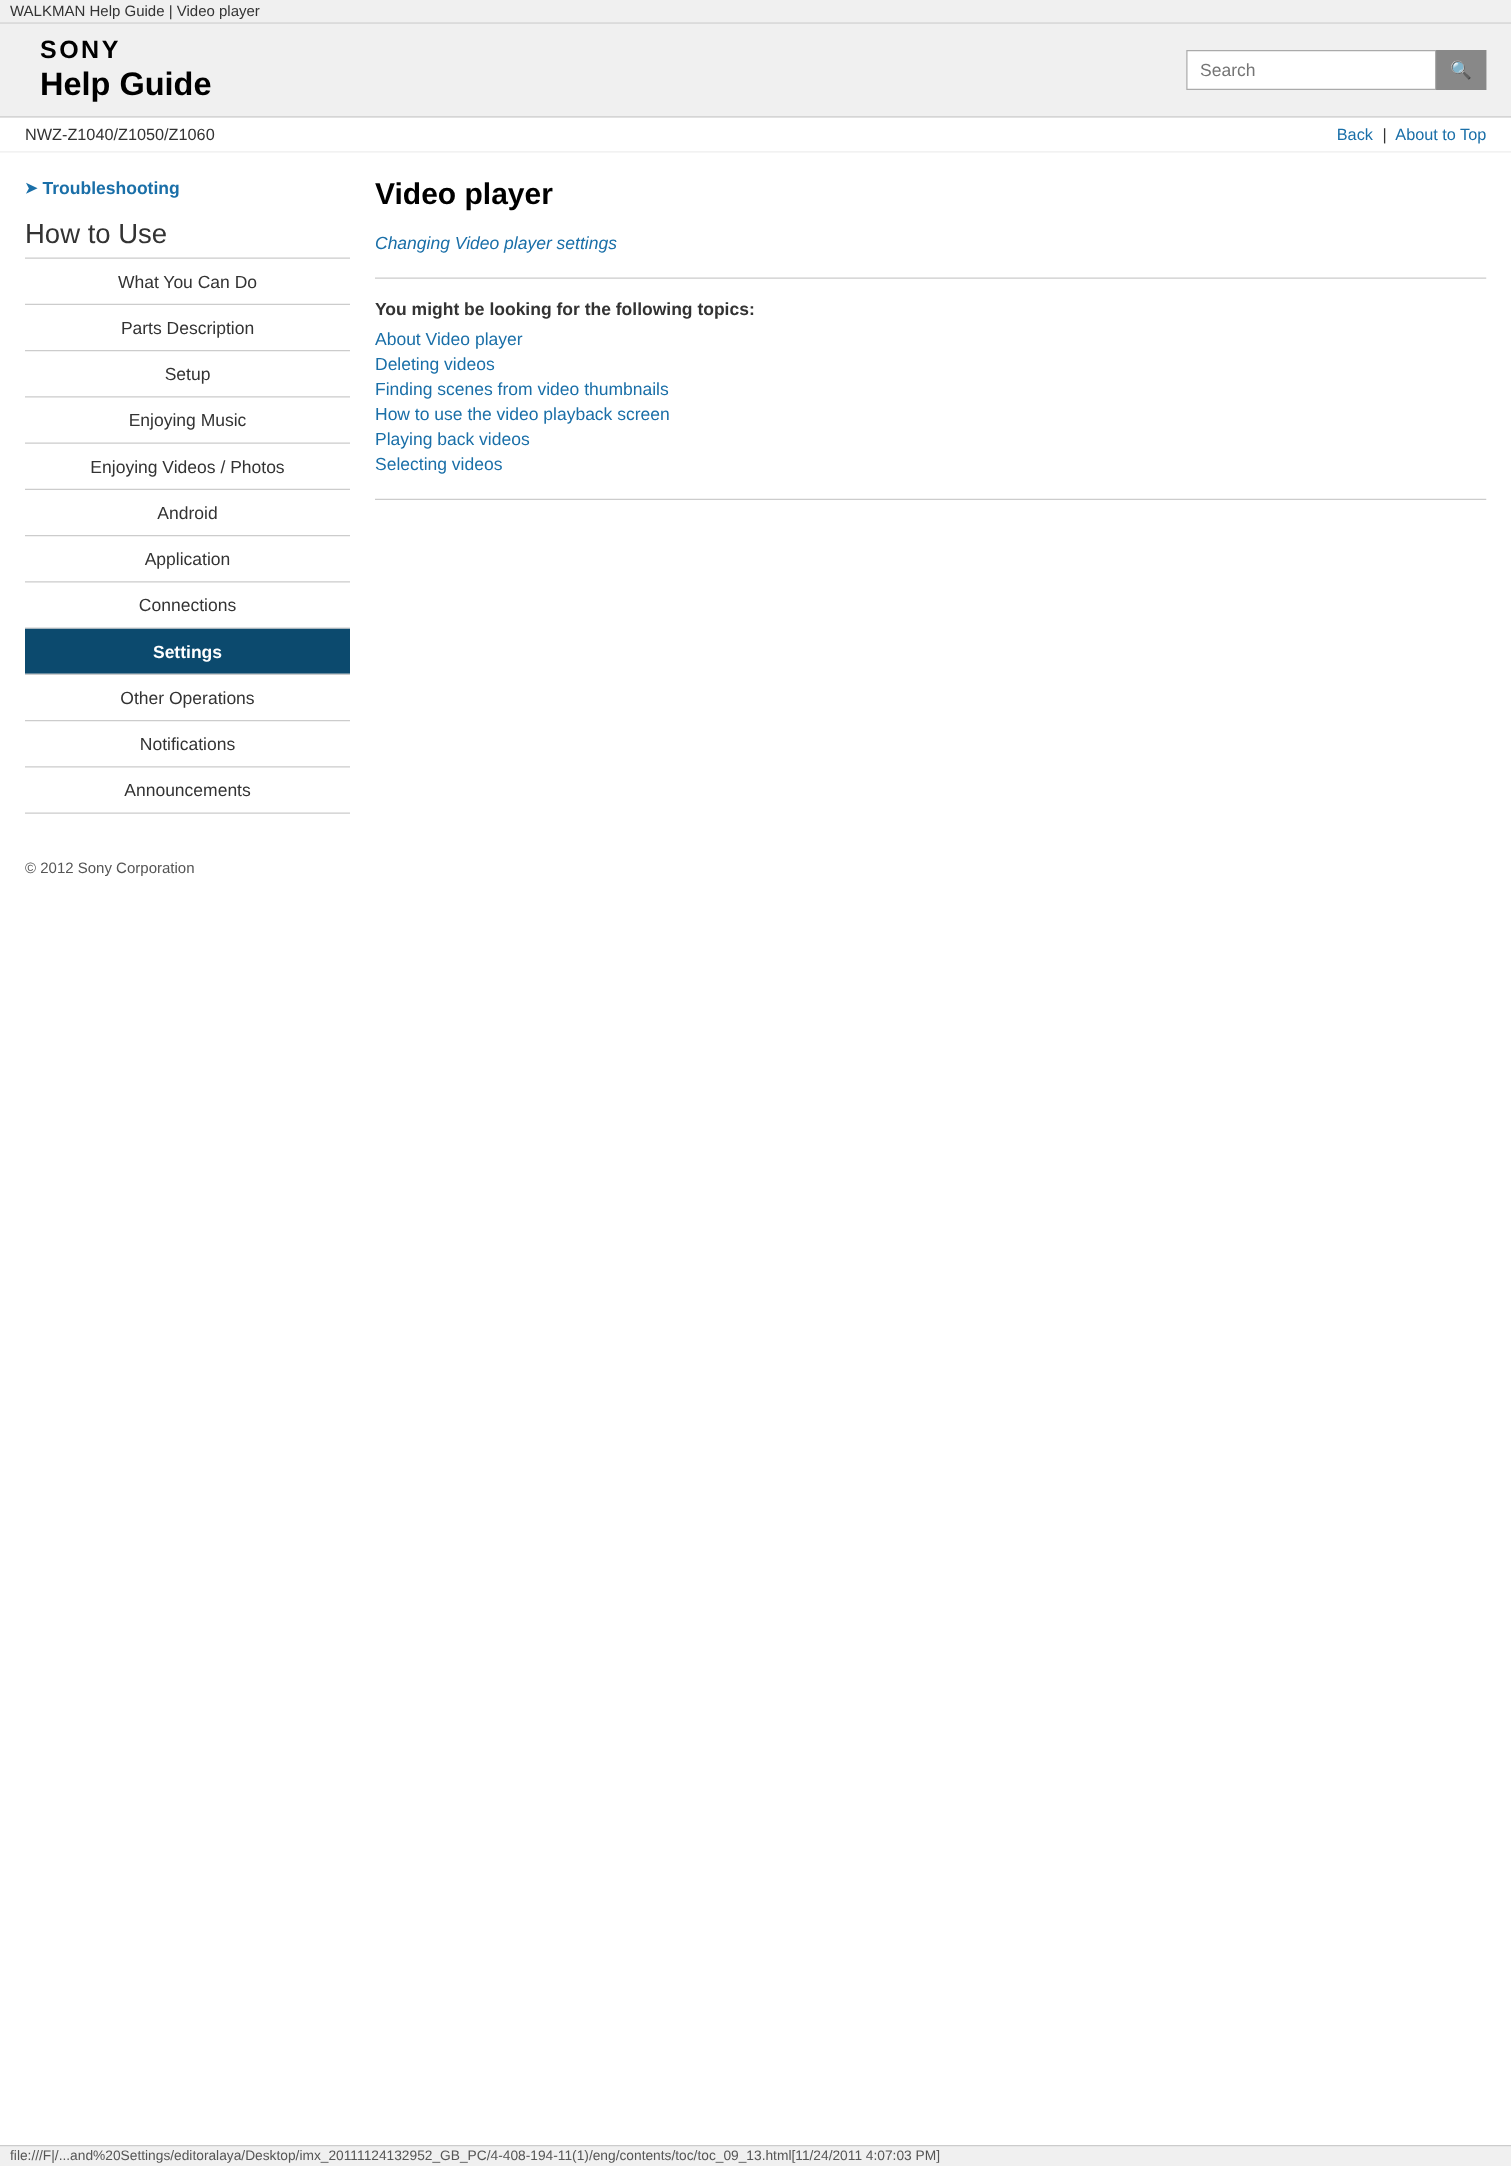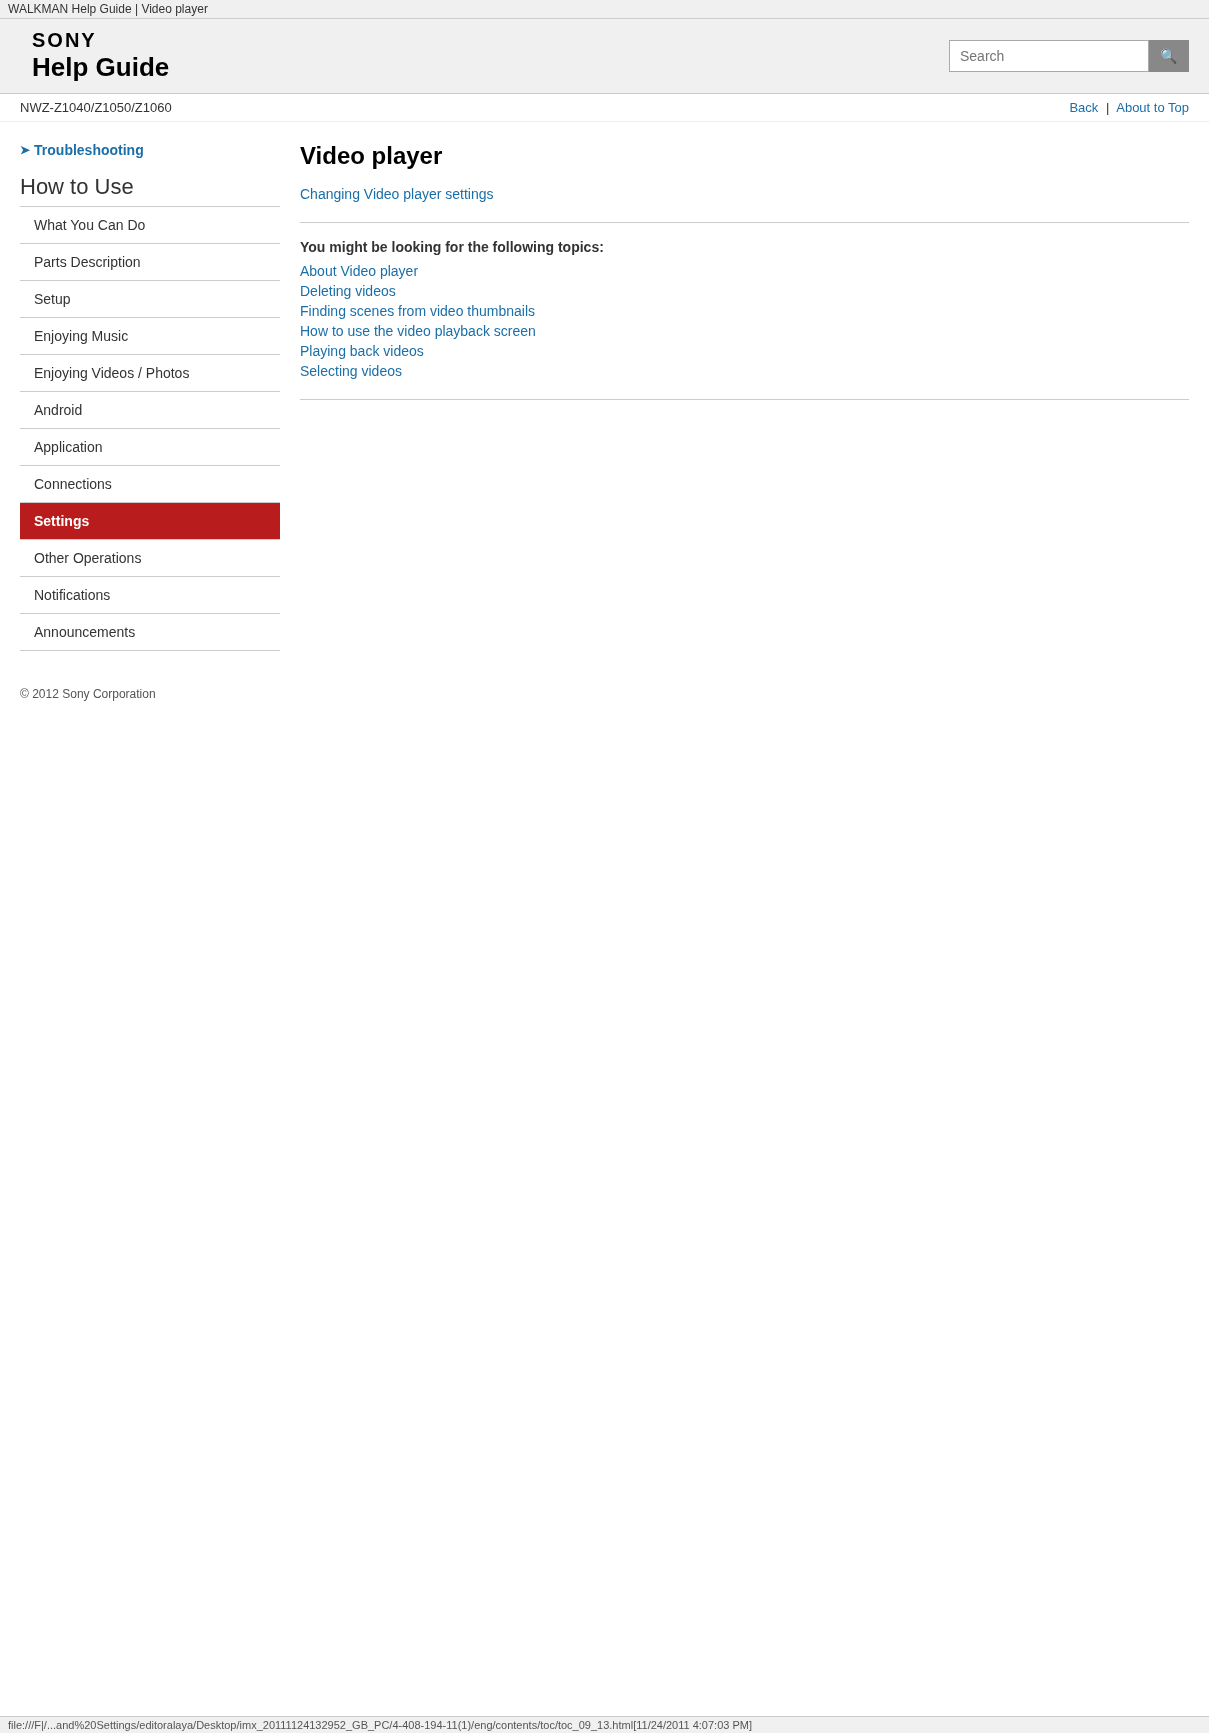--- a/index.html
+++ b/index.html
@@ -105,56 +105,58 @@
       font-size: 12px;
     }
     .how-to-use-label {
       font-size: 22px;
       color: #333;
       font-weight: normal;
       margin-bottom: 6px;
     }
     .sidebar-nav {
       list-style: none;
+      text-align: center;
     }
     .sidebar-nav li {
       border-top: 1px solid #ccc;
     }
     .sidebar-nav li:last-child {
       border-bottom: 1px solid #ccc;
     }
     .sidebar-nav li a {
       display: block;
       padding: 10px 14px;
       text-decoration: none;
       color: #333;
       font-size: 14px;
     }
     .sidebar-nav li.active a {
-      background: #b91c1c;
+      background: #0c4a6e;
       color: #fff;
       font-weight: bold;
     }
     
     .content-area {
       flex: 1;
       padding-top: 0;
     }
     .page-title {
       font-size: 24px;
       font-weight: bold;
       color: #000;
       margin-bottom: 16px;
     }
     .changing-link {
       color: #1a6fa8;
       text-decoration: none;
       font-size: 14px;
       display: block;
       margin-bottom: 20px;
+      font-style: italic;
     }
     .topics-divider {
       border: none;
       border-top: 1px solid #ccc;
       margin-bottom: 16px;
     }
     .you-might-label {
       font-weight: bold;
       font-size: 14px;
       margin-bottom: 8px;

